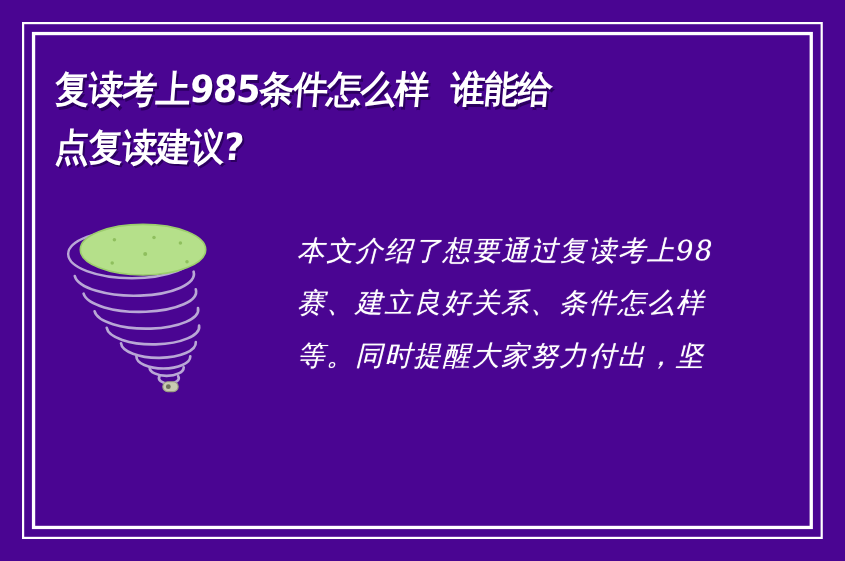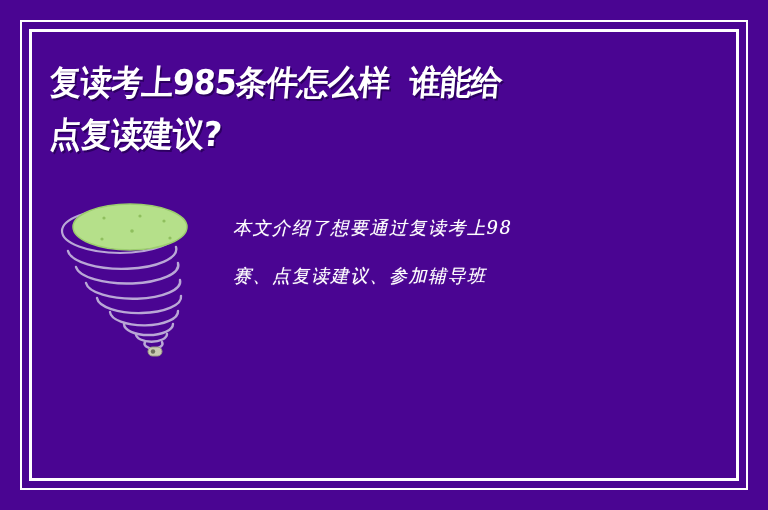--- a/index.html
+++ b/index.html
@@ -83,27 +83,28 @@
   .body-block {
     position: absolute;
     left: 233px;
     top: 204px;
     width: 430px;
   }
   .body-line {
     display: block;
     color: #ffffff;
     font-family: "DejaVu Serif", "Liberation Serif", serif;
-    font-size: 18px;
+    font-size: 25px;
     line-height: 48px;
     letter-spacing: 1.5px;
     white-space: pre;
     font-style: italic;
     font-weight: normal;
     text-shadow: 0 0 1px rgba(255,255,255,0.55);
+    margin-left: 37px;
   }
 </style>
 </head>
 <body>
 
 <div id="banner">
 
   <div class="frame-outer"></div>
   <div class="frame-inner"></div>
 
@@ -137,16 +138,17 @@
         <path d="M97 147 A 9 5 0 1 0 114 147"></path>
       </g>
 
       <rect x="100" y="152" width="14" height="9" rx="4.5" fill="#c9cbb2" stroke="#9a9c84" stroke-width="1"></rect>
       <circle cx="105" cy="156.5" r="2.2" fill="#6d6f5c"></circle>
     </svg>
   </div>
 
   <div class="body-block">
     <span class="body-line">本文介绍了想要通过复读考上98</span>
-    <span class="body-line">赛、点复读建议、参加辅导班</span>
+    <span class="body-line">赛、建立良好关系、条件怎么样</span>
+    <span class="body-line">等。同时提醒大家努力付出，坚</span>
   </div>
 
 </div>
 
 </body></html>

